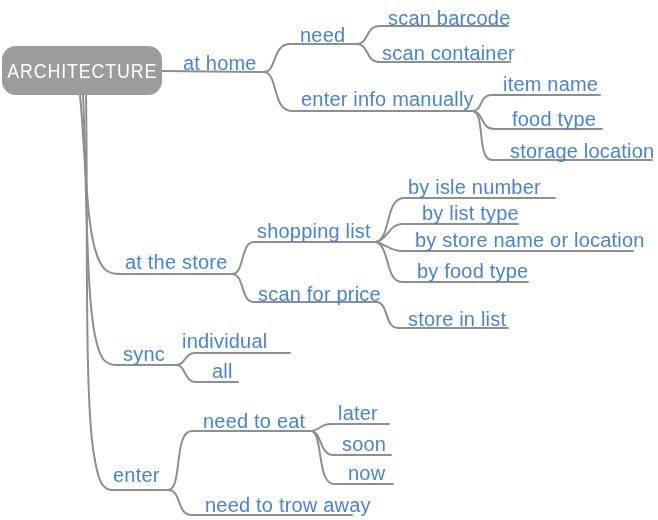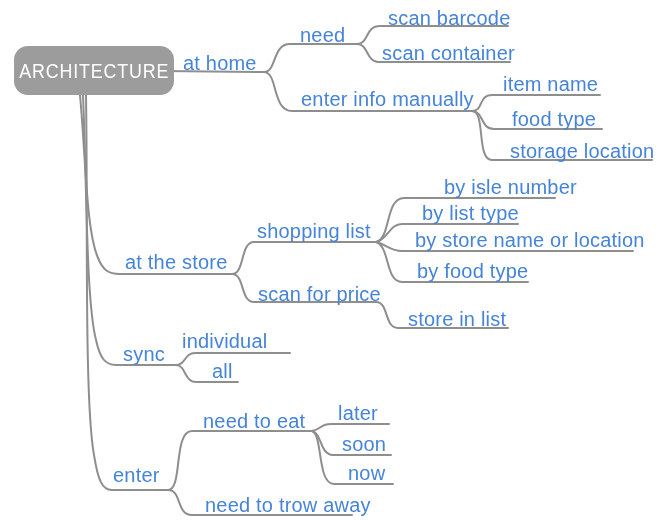--- a/index.html
+++ b/index.html
@@ -21,21 +21,20 @@
     letter-spacing:.2px;
     cursor:pointer;
   }
   .root-node{
     position:absolute;
     left:2px;top:46px;width:160px;height:49px;
     background:var(--root-bg,#9c9c9c);
     border-radius:14px;
     display:flex;align-items:center;justify-content:center;
     cursor:pointer;
-    margin-left:12px;
   }
   .root-node .title{
     color:var(--root-text,#ffffff);
     font-size:21px;
     letter-spacing:1px;
     transform:scaleX(.85);
     font-weight:400;
   }
 </style>
 </head>
@@ -83,21 +82,21 @@
   <div class="node-label" style="left:300px;top:25px">need</div>
   <div class="node-label" style="left:388px;top:8px">scan barcode</div>
   <div class="node-label" style="left:382px;top:43px">scan container</div>
   <div class="node-label" style="left:301px;top:89px">enter info manually</div>
   <div class="node-label" style="left:503px;top:74px">item name</div>
   <div class="node-label" style="left:512px;top:109px">food type</div>
   <div class="node-label" style="left:510px;top:141px">storage location</div>
 
   <div class="node-label" style="left:125px;top:252px">at the store</div>
   <div class="node-label" style="left:257px;top:221px">shopping list</div>
-  <div class="node-label" style="left:444px;top:177px">by isle number</div>
+  <div class="node-label" style="left:408px;top:177px">by isle number</div>
   <div class="node-label" style="left:422px;top:203px">by list type</div>
   <div class="node-label" style="left:415px;top:230px">by store name or location</div>
   <div class="node-label" style="left:417px;top:261px">by food type</div>
   <div class="node-label" style="left:258px;top:284px">scan for price</div>
   <div class="node-label" style="left:408px;top:309px">store in list</div>
 
   <div class="node-label" style="left:123px;top:344px">sync</div>
   <div class="node-label" style="left:182px;top:331px">individual</div>
   <div class="node-label" style="left:212px;top:361px">all</div>
 

